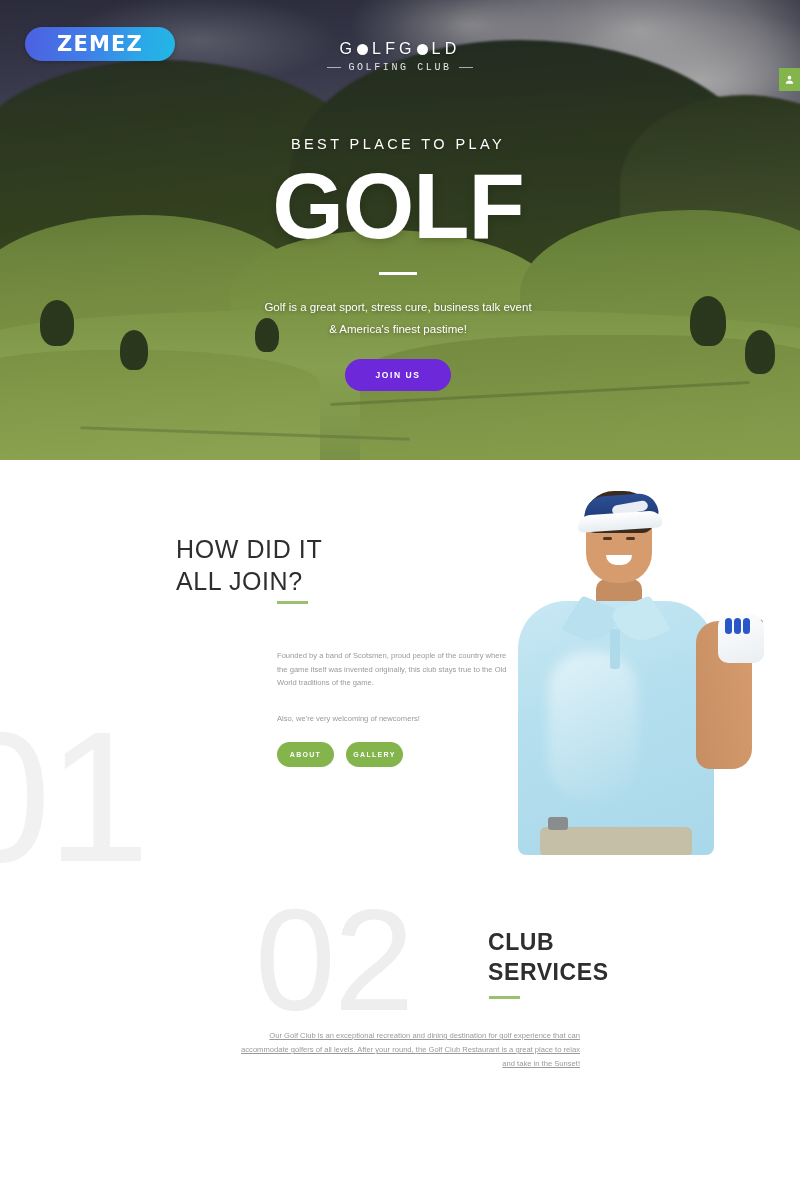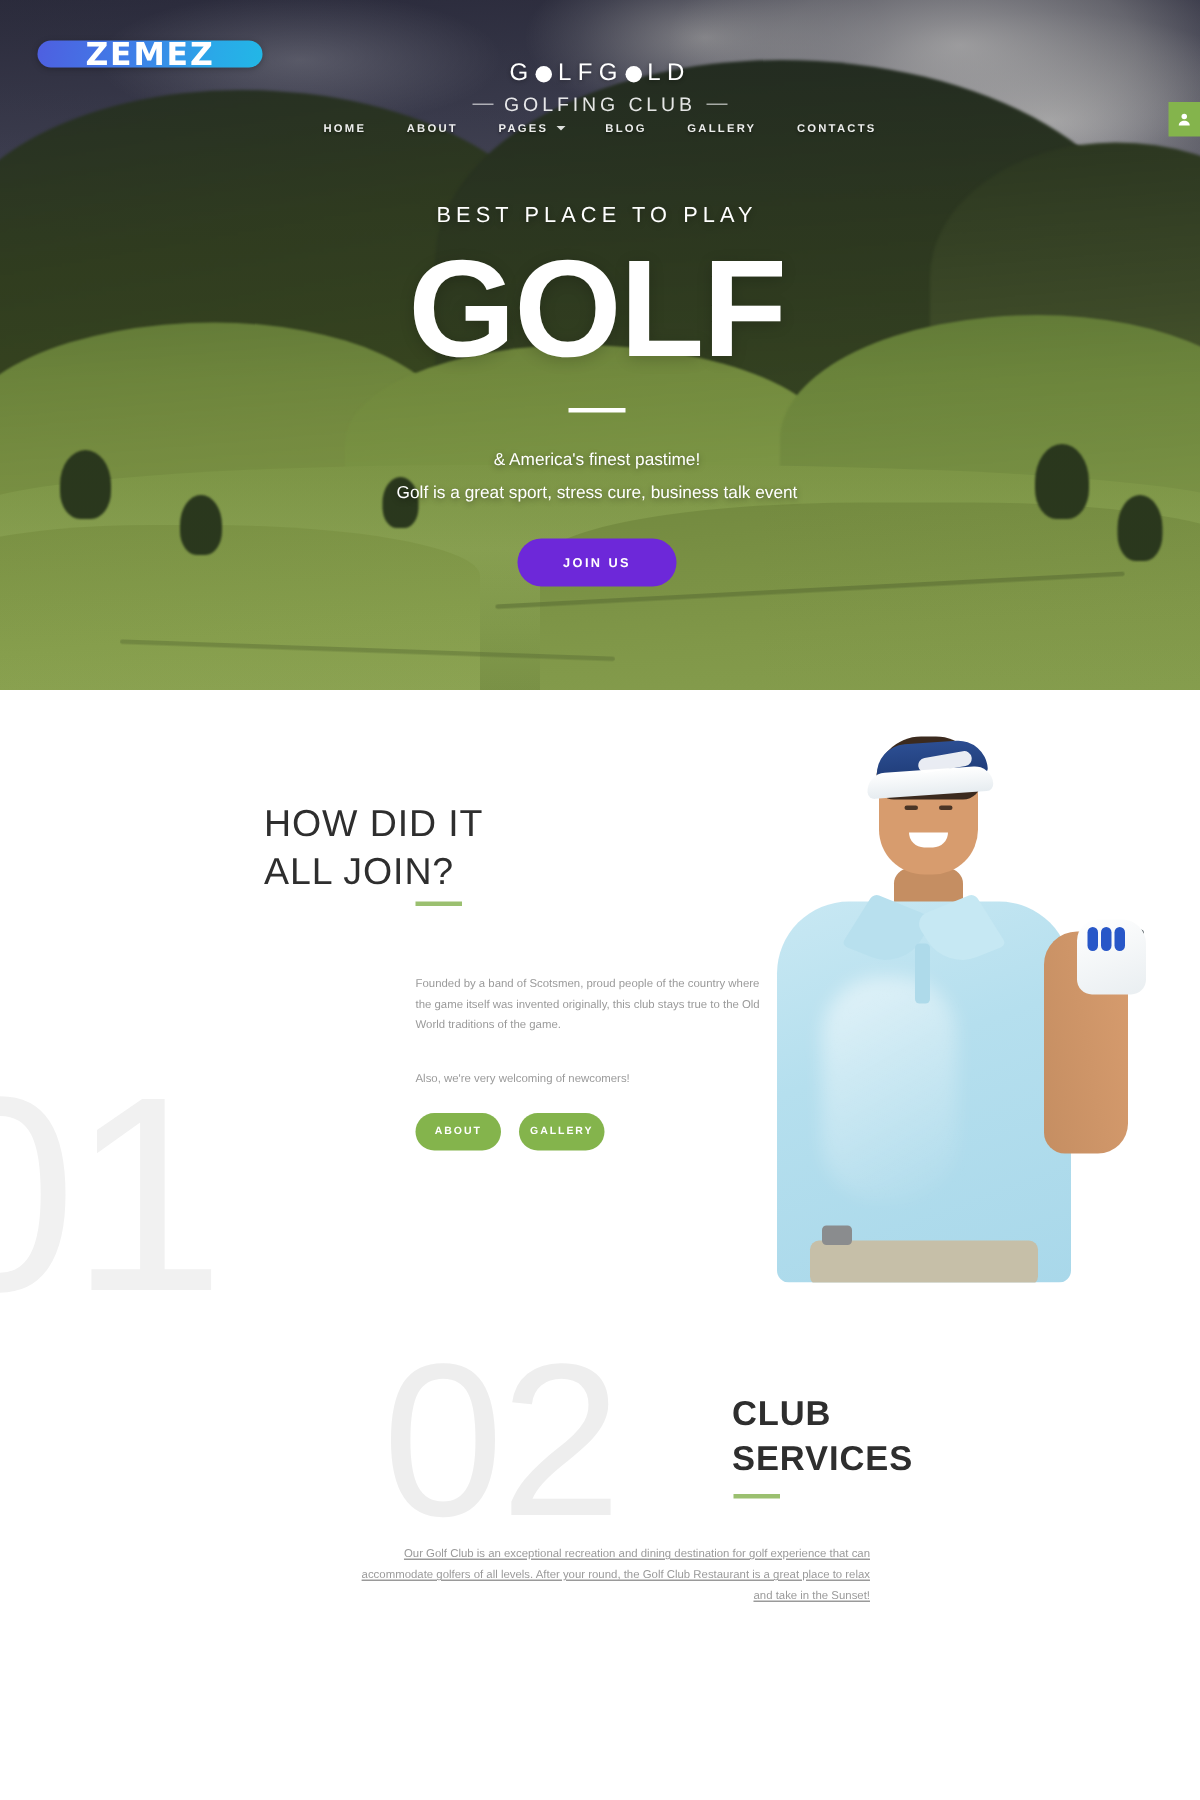--- a/index.html
+++ b/index.html
@@ -71,21 +71,21 @@
     transform:rotate(2deg); opacity:.45; filter:blur(.5px);
   }
   .tree { position:absolute; background:#2c3a1e; border-radius:50% 50% 40% 40%; filter:blur(.6px); }
   .hero-veil {
     position:absolute; inset:0;
     background:linear-gradient(180deg, rgba(20,22,34,.42) 0%, rgba(22,26,34,.22) 30%, rgba(20,28,20,.10) 55%, rgba(20,28,20,.05) 100%);
   }
 
   
   .zemez-badge {
-    position:absolute; left:25px; top:27px; width:150px; height:18px;
+    position:absolute; left:25px; top:27px; width:150px; height:34px;
     border-radius:17px;
     background:linear-gradient(100deg,#4e5fe0 0%,#3f7ee8 42%,#2aa9e8 78%,#22b7e6 100%);
     display:flex; align-items:center; justify-content:center;
     box-shadow:0 1px 4px rgba(0,0,0,.25);
     z-index:40;
   }
   .zemez-badge span {
     color:#fff; font-weight:bold; font-size:21px; letter-spacing:1.2px;
     font-family:"DejaVu Sans", sans-serif;
   }
@@ -109,21 +109,21 @@
   }
   .gball {
     display:inline-block; width:11px; height:11px; border-radius:50%;
     background:#fff; margin:0 3.6px 0 1.2px; position:relative; top:0px;
   }
   .logo-sub {
     margin-top:4px; display:flex; align-items:center; justify-content:center; gap:7px;
   }
   .logo-sub .dash { width:14px; height:1px; background:rgba(255,255,255,.6); }
   .logo-sub span.txt {
-    color:rgba(255,255,255,.88); font-size:13px; letter-spacing:2.6px;
+    color:rgba(255,255,255,.88); font-size:10px; letter-spacing:2.6px;font-family:Liberation Mono, monospace;
   }
 
   
   .nav {
     position:absolute; left:0; right:0; top:81px; z-index:30;
     display:flex; justify-content:center; align-items:center; gap:27px;
   }
   .nav a {
     color:rgba(255,255,255,.92); font-size:7.5px; letter-spacing:1.5px;
     text-decoration:none; font-weight:bold;
@@ -306,49 +306,28 @@
       <span class="gball"></span>
       <span>LD</span>
     </div>
     <div class="logo-sub">
       <span class="dash"></span>
       <span class="txt">GOLFING CLUB</span>
       <span class="dash"></span>
     </div>
   </div>
 
-  <nav class="nav">
-    <a href="#">
-        <span>HOME</span>
-      </a>
-    <a href="#">
-        <span>ABOUT</span>
-      </a>
-    <a href="#">
-        <span>PAGES</span>
-        <i class="chev"></i>
-      </a>
-    <a href="#">
-        <span>BLOG</span>
-      </a>
-    <a href="#">
-        <span>GALLERY</span>
-      </a>
-    <a href="#">
-        <span>CONTACTS</span>
-      </a>
-  </nav>
 
   <div class="hero-content">
     <div class="hero-kicker">BEST PLACE TO PLAY</div>
     <div class="hero-title">GOLF</div>
     <div class="hero-divider"></div>
     <div class="hero-sub">
+      <div>Golf is a great sport, stress cure, business talk event</div>
       <div>&amp; America's finest pastime!</div>
-      <div>Golf is a great sport, stress cure, business talk event</div>
     </div>
     <button class="btn-joinus">JOIN US</button>
   </div>
 </div>
 
 <div class="watermark01">01</div>
 
 <div class="about-head">
   <div>HOW DID IT</div>
   <div>ALL JOIN?</div>

